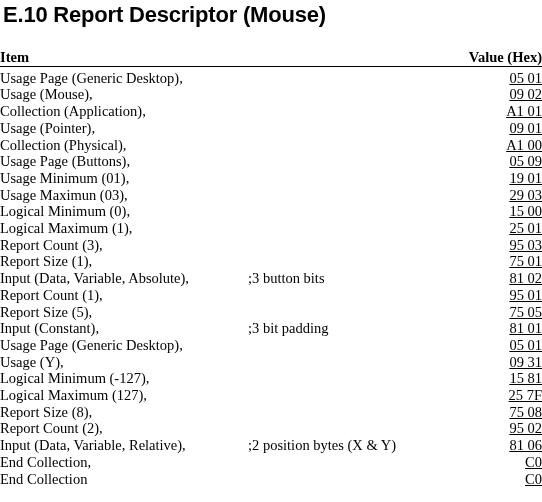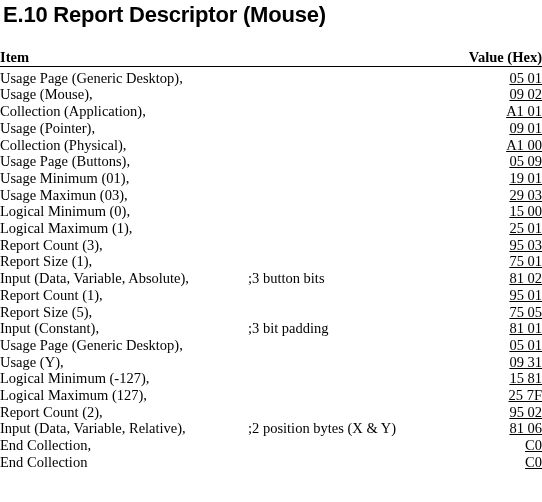--- a/index.html
+++ b/index.html
@@ -193,20 +193,25 @@
           <td class="item ind3">Logical Minimum (-127),</td>
           <td class="comment"></td>
           <td class="value">15 81</td>
         </tr>
         <tr>
           <td class="item ind3">Logical Maximum (127),</td>
           <td class="comment"></td>
           <td class="value">25 7F</td>
         </tr>
         <tr>
+          <td class="item ind3">Report Size (8),</td>
+          <td class="comment"></td>
+          <td class="value">75 08</td>
+        </tr>
+        <tr>
           <td class="item ind3">Report Count (2),</td>
           <td class="comment"></td>
           <td class="value">95 02</td>
         </tr>
         <tr>
           <td class="item ind3">Input (Data, Variable, Relative),</td>
           <td class="comment">;2 position bytes (X &amp; Y)</td>
           <td class="value">81 06</td>
         </tr>
         <tr>

